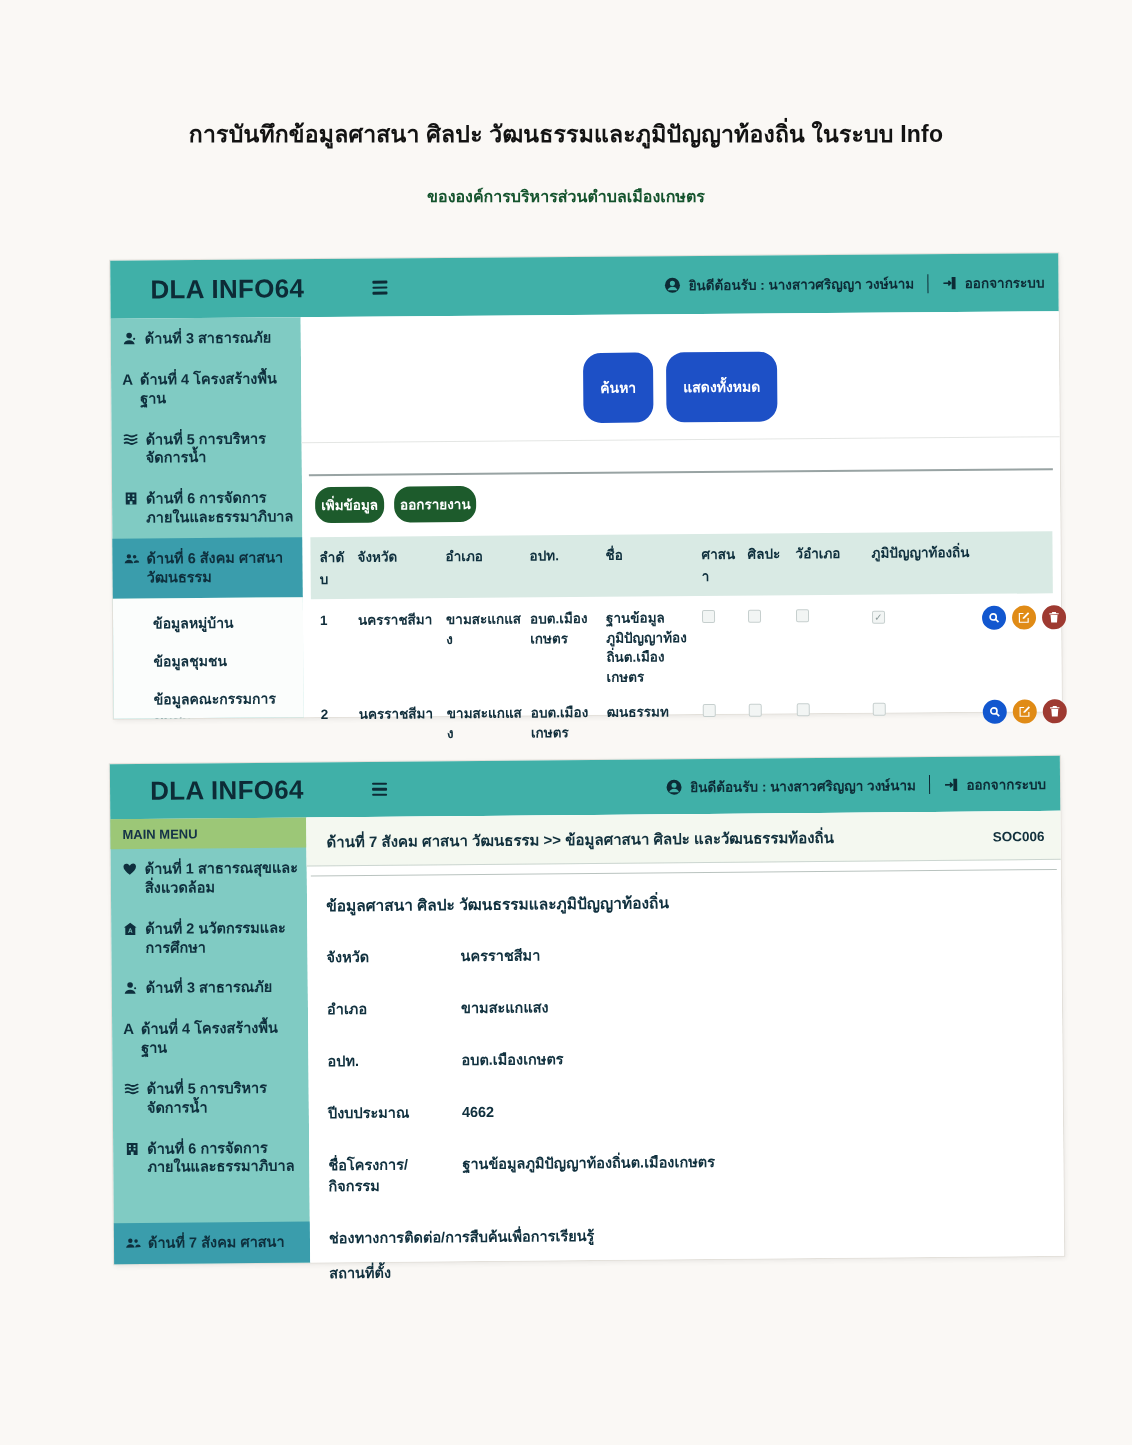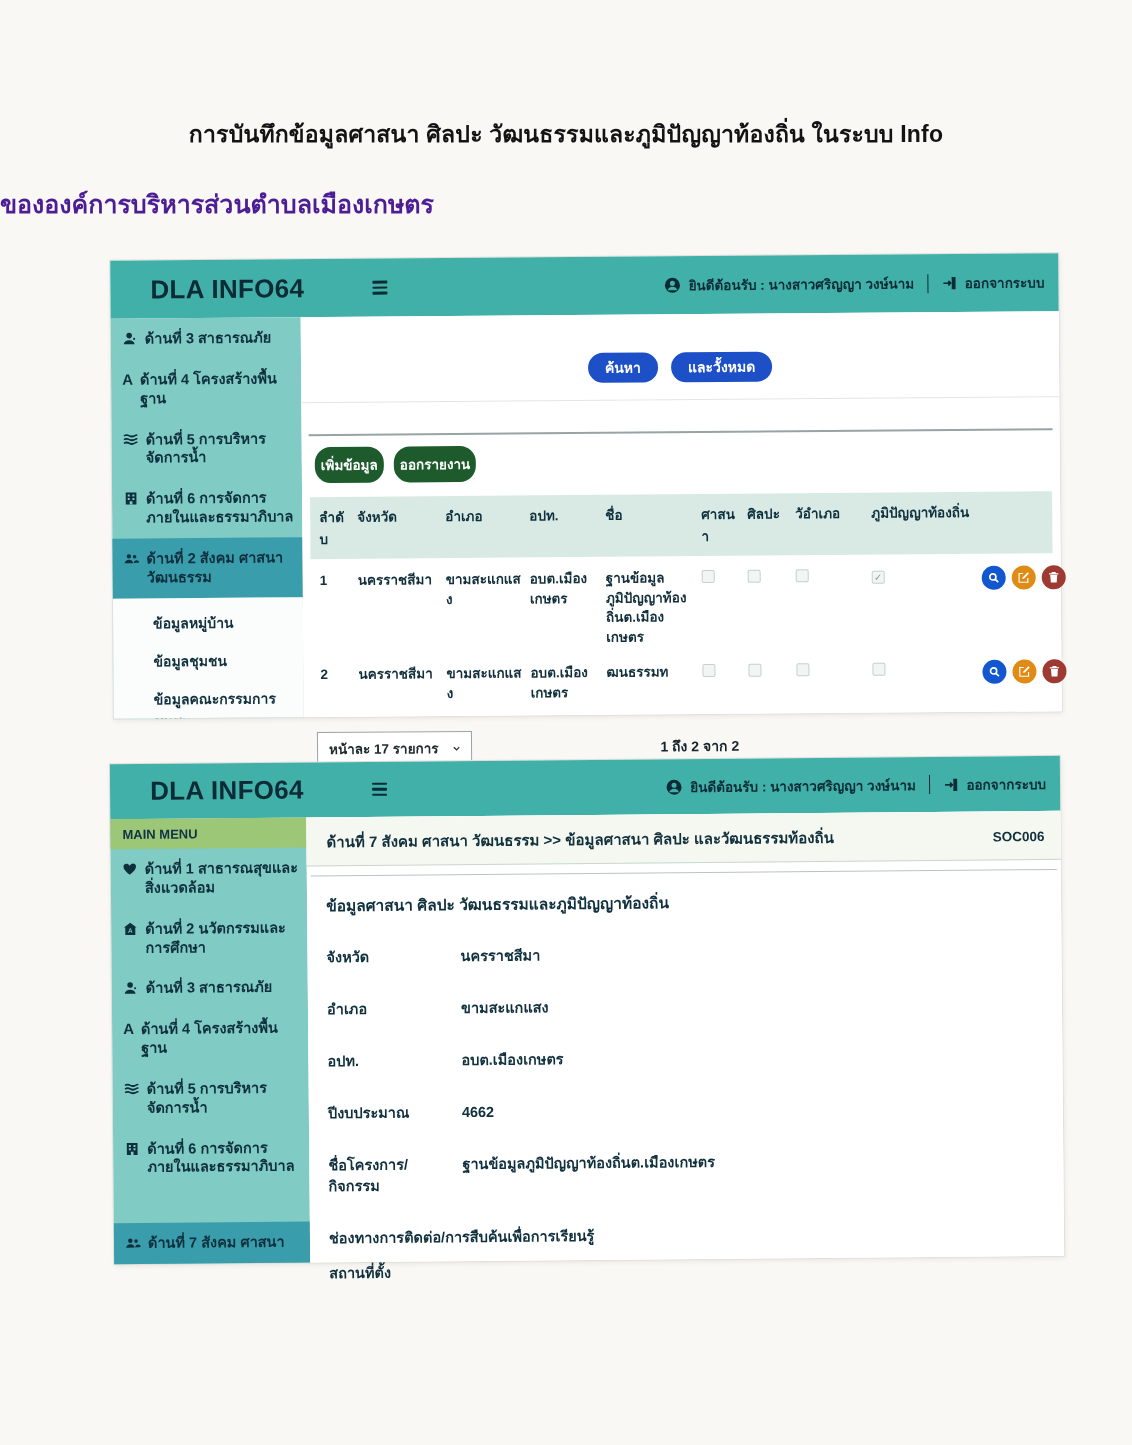--- a/index.html
+++ b/index.html
@@ -6,22 +6,22 @@
   html,body { width:1132px; height:1445px; }
   body {
     position:relative;
     background:#faf8f5;
     font-family:"Liberation Sans","DejaVu Sans",sans-serif;
     color:#10303e;
     overflow:hidden;
   }
   .doc-title  { position:absolute; top:116px; left:0; width:100%; text-align:center;
                 font-size:23px; font-weight:bold; color:#131313; letter-spacing:.2px; }
-  .doc-sub    { position:absolute; top:184px; left:0; width:100%; text-align:left;
-                font-size:25px; font-weight:bold; color:#4c1d95; }
+  .doc-sub    { position:absolute; top:184px; left:0; width:100%; text-align:center;
+                font-size:16px; font-weight:bold; color:#14532d; }
 
   .shot { position:absolute; background:#fff; box-shadow:0 0 0 1px #e3e0da, 1px 2px 5px rgba(60,60,60,.10); }
   .shot1 { left:112px; top:257px;  width:948px; height:458px; transform:rotate(-.45deg); }
   .shot2 { left:112px; top:760px;  width:950px; height:500px; transform:rotate(-.5deg); }
 
   
   .appbar { height:58px; background:#40b0a8; display:flex; align-items:center; color:#0d2b36; }
   .shot2 .appbar { height:55px; }
   .brand { font-size:26px; font-weight:bold; margin-left:40px; letter-spacing:.3px; }
   .hamburger { margin-left:68px; display:inline-flex; flex-direction:column; gap:3px; cursor:pointer; }
@@ -46,21 +46,21 @@
   .sitem.active { background:#3a9dac; }
   .a-letter { font-size:15px; font-weight:bold; line-height:1; }
   .submenu { background:#fbfdfc; flex:1; overflow:hidden; padding-top:6px; }
   .subitem { padding:8px 6px 8px 40px; font-size:14px; font-weight:600; color:#12313f; cursor:pointer; }
   .menuband { background:#9cc777; padding:8px 12px 7px; font-size:13px; font-weight:bold; color:#143247; }
 
   
   .content1 { flex:1; background:#fff; padding-top:38px; min-width:0; }
   .search-row { display:flex; justify-content:center; gap:13px; }
   .btn { border:none; cursor:pointer; font-family:inherit; font-weight:bold; color:#fff; }
-  .btn-blue  { background:#1d50c6; border-radius:18px; font-size:14px; padding:4px 17px; }
+  .btn-blue  { background:#1d50c6; border-radius:18px; font-size:14px; padding:24px 17px; }
   .hr-light  { border:none; border-top:1.5px solid #e4e6e4; margin:17px 0 0; }
   .hr-strong { border:none; border-top:2.5px solid #98a3a3; margin:31px 7px 0 7px; }
   .addrow { display:flex; gap:10px; margin:11px 0 0 13px; }
   .btn-green { background:#1d5b2c; border-radius:16px; font-size:13.5px; padding:7px 6px; }
 
   .grid { display:grid; grid-template-columns:38px 88px 84px 76px 96px 46px 48px 76px 110px 1fr;
           padding-left:9px; padding-right:6px; }
   .thead { background:#d9eae4; margin:14px 8px 0 8px; padding-top:9px; padding-bottom:9px;
            font-size:13.5px; font-weight:bold; color:#0e2f3d; }
   .trow  { margin:0 8px; padding-top:12px; padding-bottom:4px; font-size:13.5px; font-weight:600;
@@ -163,34 +163,34 @@
           </svg>
         <span>ด้านที่ 6 การจัดการภายในและธรรมาภิบาล</span>
       </div>
       <div class="sitem active">
         <svg class="ic sicon" viewBox="0 0 24 24">
             <circle cx="8" cy="8.6" r="3.3"></circle>
             <circle cx="16.6" cy="9.2" r="2.7"></circle>
             <path d="M1.6 19c.5-3.6 3.3-5.3 6.4-5.3s5.9 1.7 6.4 5.3z"></path>
             <path d="M15.2 18.7c.3-2.7 2-4.2 4.4-4.2 2 0 3.5 1.2 3.9 3.6z"></path>
           </svg>
-        <span>ด้านที่ 2 สังคม ศาสนา วัฒนธรรม</span>
+        <span>ด้านที่ 6 สังคม ศาสนา วัฒนธรรม</span>
       </div>
       <div class="submenu">
         <div class="subitem">ข้อมูลหมู่บ้าน</div>
         <div class="subitem">ข้อมูลชุมชน</div>
         <div class="subitem">ข้อมูลคณะกรรมการชุมชน</div>
 
       </div>
     </nav>
 
     <main class="content1">
       <div class="search-row">
         <button class="btn btn-blue">ค้นหา</button>
-        <button class="btn btn-blue">และวั้งหมด</button>
+        <button class="btn btn-blue">แสดงทั้งหมด</button>
       </div>
       <hr class="hr-light">
       <hr class="hr-strong">
       <div class="addrow">
         <button class="btn btn-green">เพิ่มข้อมูล</button>
         <button class="btn btn-green">ออกรายงาน</button>
       </div>
 
       <div class="grid thead">
         <span class="cell">ลำดับ</span>

